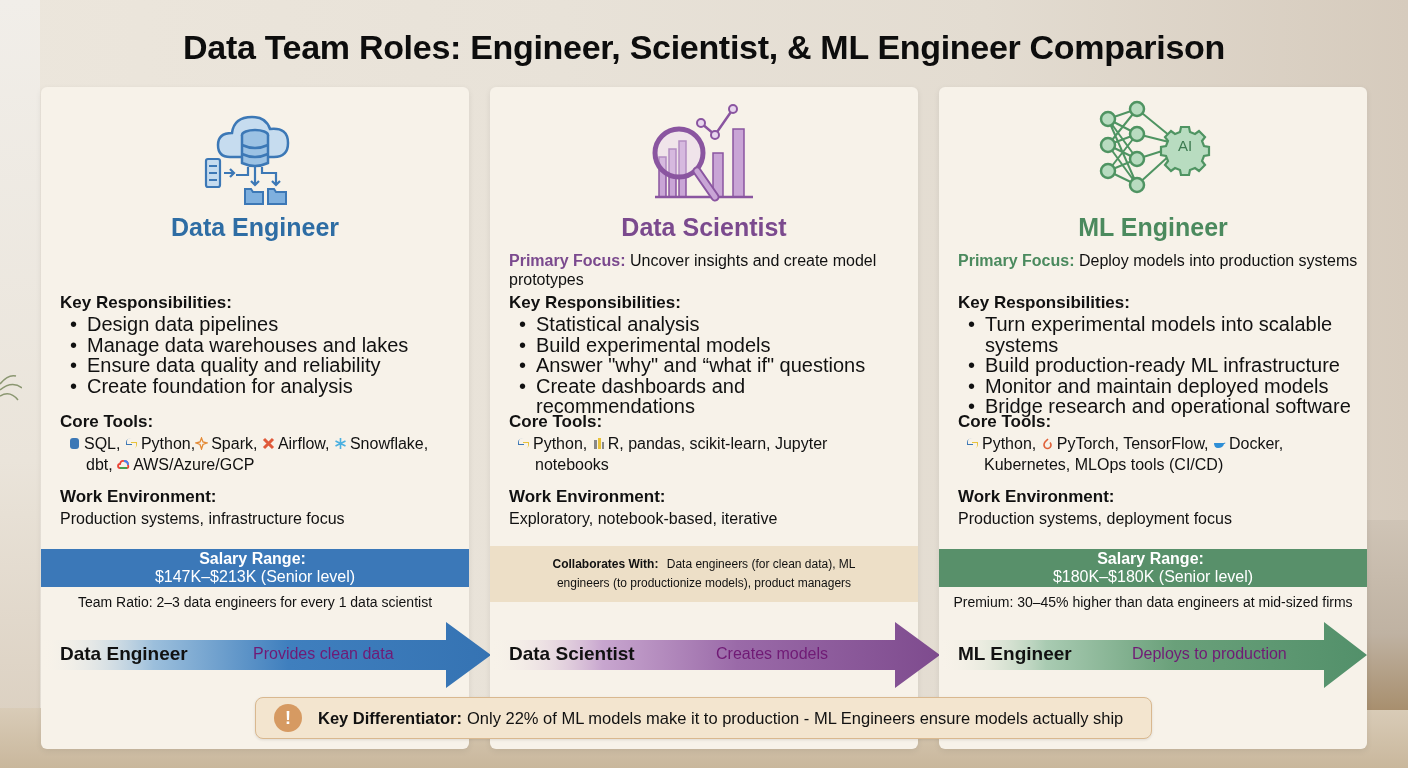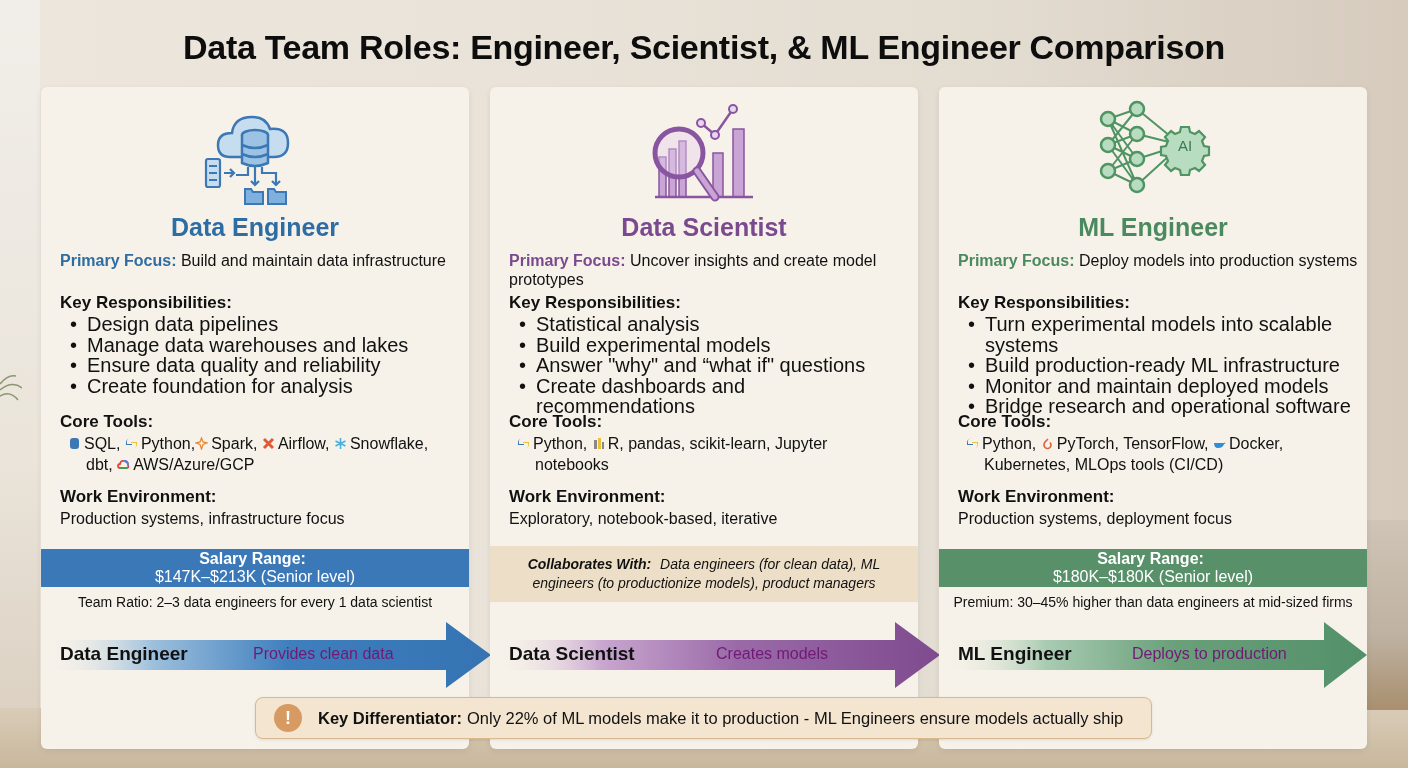--- a/index.html
+++ b/index.html
@@ -59,21 +59,21 @@
   .band {
     position: absolute; left: 0; top: 462px; width: 428px; height: 38px;
     display: flex; align-items: center; justify-content: center;
     font-size: 16px; color: #fff; flex-direction: column;
   }
   .band .lbl { font-weight: 700; margin-right: 5px; }
   .band.blue { background: #3b78b8; }
   .band.green { background: #58906a; }
   .band.tan {
     background: #eddfc7; color: #111; height: 56px; top: 459px;
-    flex-direction: column; font-size: 14px; line-height: 19px; text-align: center; font-style: italic;
+    flex-direction: column; font-size: 12px; line-height: 19px; text-align: center;
   }
   .sub-note { position: absolute; left: 0; top: 507px; width: 428px; text-align: center; font-size: 14px; }
   .sub-note .lbl { font-weight: 400; }
   .flow {
     position: absolute; left: 0; top: 535px; width: 470px; height: 66px;
   }
   .flow svg { position: absolute; left: 0; top: 0; }
   .flow .from { position: absolute; left: 19px; top: 21px; font-size: 19px; font-weight: 700; color: #111; }
   .flow .act { position: absolute; top: 23px; font-size: 16px; color: #701a75; }
   .callout {
@@ -111,24 +111,20 @@
       <path d="M42 48 Q55 54 68 48 M42 57 Q55 63 68 57" fill="none" stroke="#3c78b6" stroke-width="2.5"></path>
       <rect x="6" y="62" width="14" height="28" rx="2" fill="#c6dcef" stroke="#3c78b6" stroke-width="2.2"></rect>
       <path d="M9 69 h8 M9 76 h8 M9 83 h8" stroke="#3c78b6" stroke-width="2.2"></path>
       <path d="M24 76 h10 M30 72 l4 4 -4 4" stroke="#3c78b6" stroke-width="2.2" fill="none"></path>
       <path d="M48 70 V78 H36 M55 70 V88 M51 84 l4 4 4-4 M62 70 V76 H76 V88 M72 84 l4 4 4-4" stroke="#3c78b6" stroke-width="2.2" fill="none"></path>
       <path d="M45 92 h6 l2 3 h10 v12 h-18 z" fill="#7fb0de" stroke="#3c78b6" stroke-width="2"></path>
       <path d="M68 92 h6 l2 3 h10 v12 h-18 z" fill="#7fb0de" stroke="#3c78b6" stroke-width="2"></path>
     </svg>
   </div>
   <div class="role-title" style="color:#2e6da4">Data Engineer</div>
-  <div class="focus">
-    <span class="lbl" style="color:#2e6da4">Primary Focus:</span>
-    <span>Build and maintain data infrastructure</span>
-  </div>
   <div class="section" style="top:206px">
     <div class="sec-head">Key Responsibilities:</div>
     <ul class="bullets">
       <li>Design data pipelines</li>
       <li>Manage data warehouses and lakes</li>
       <li>Ensure data quality and reliability</li>
       <li>Create foundation for analysis</li>
     </ul>
   </div>
   <div class="section" style="top:325px">

